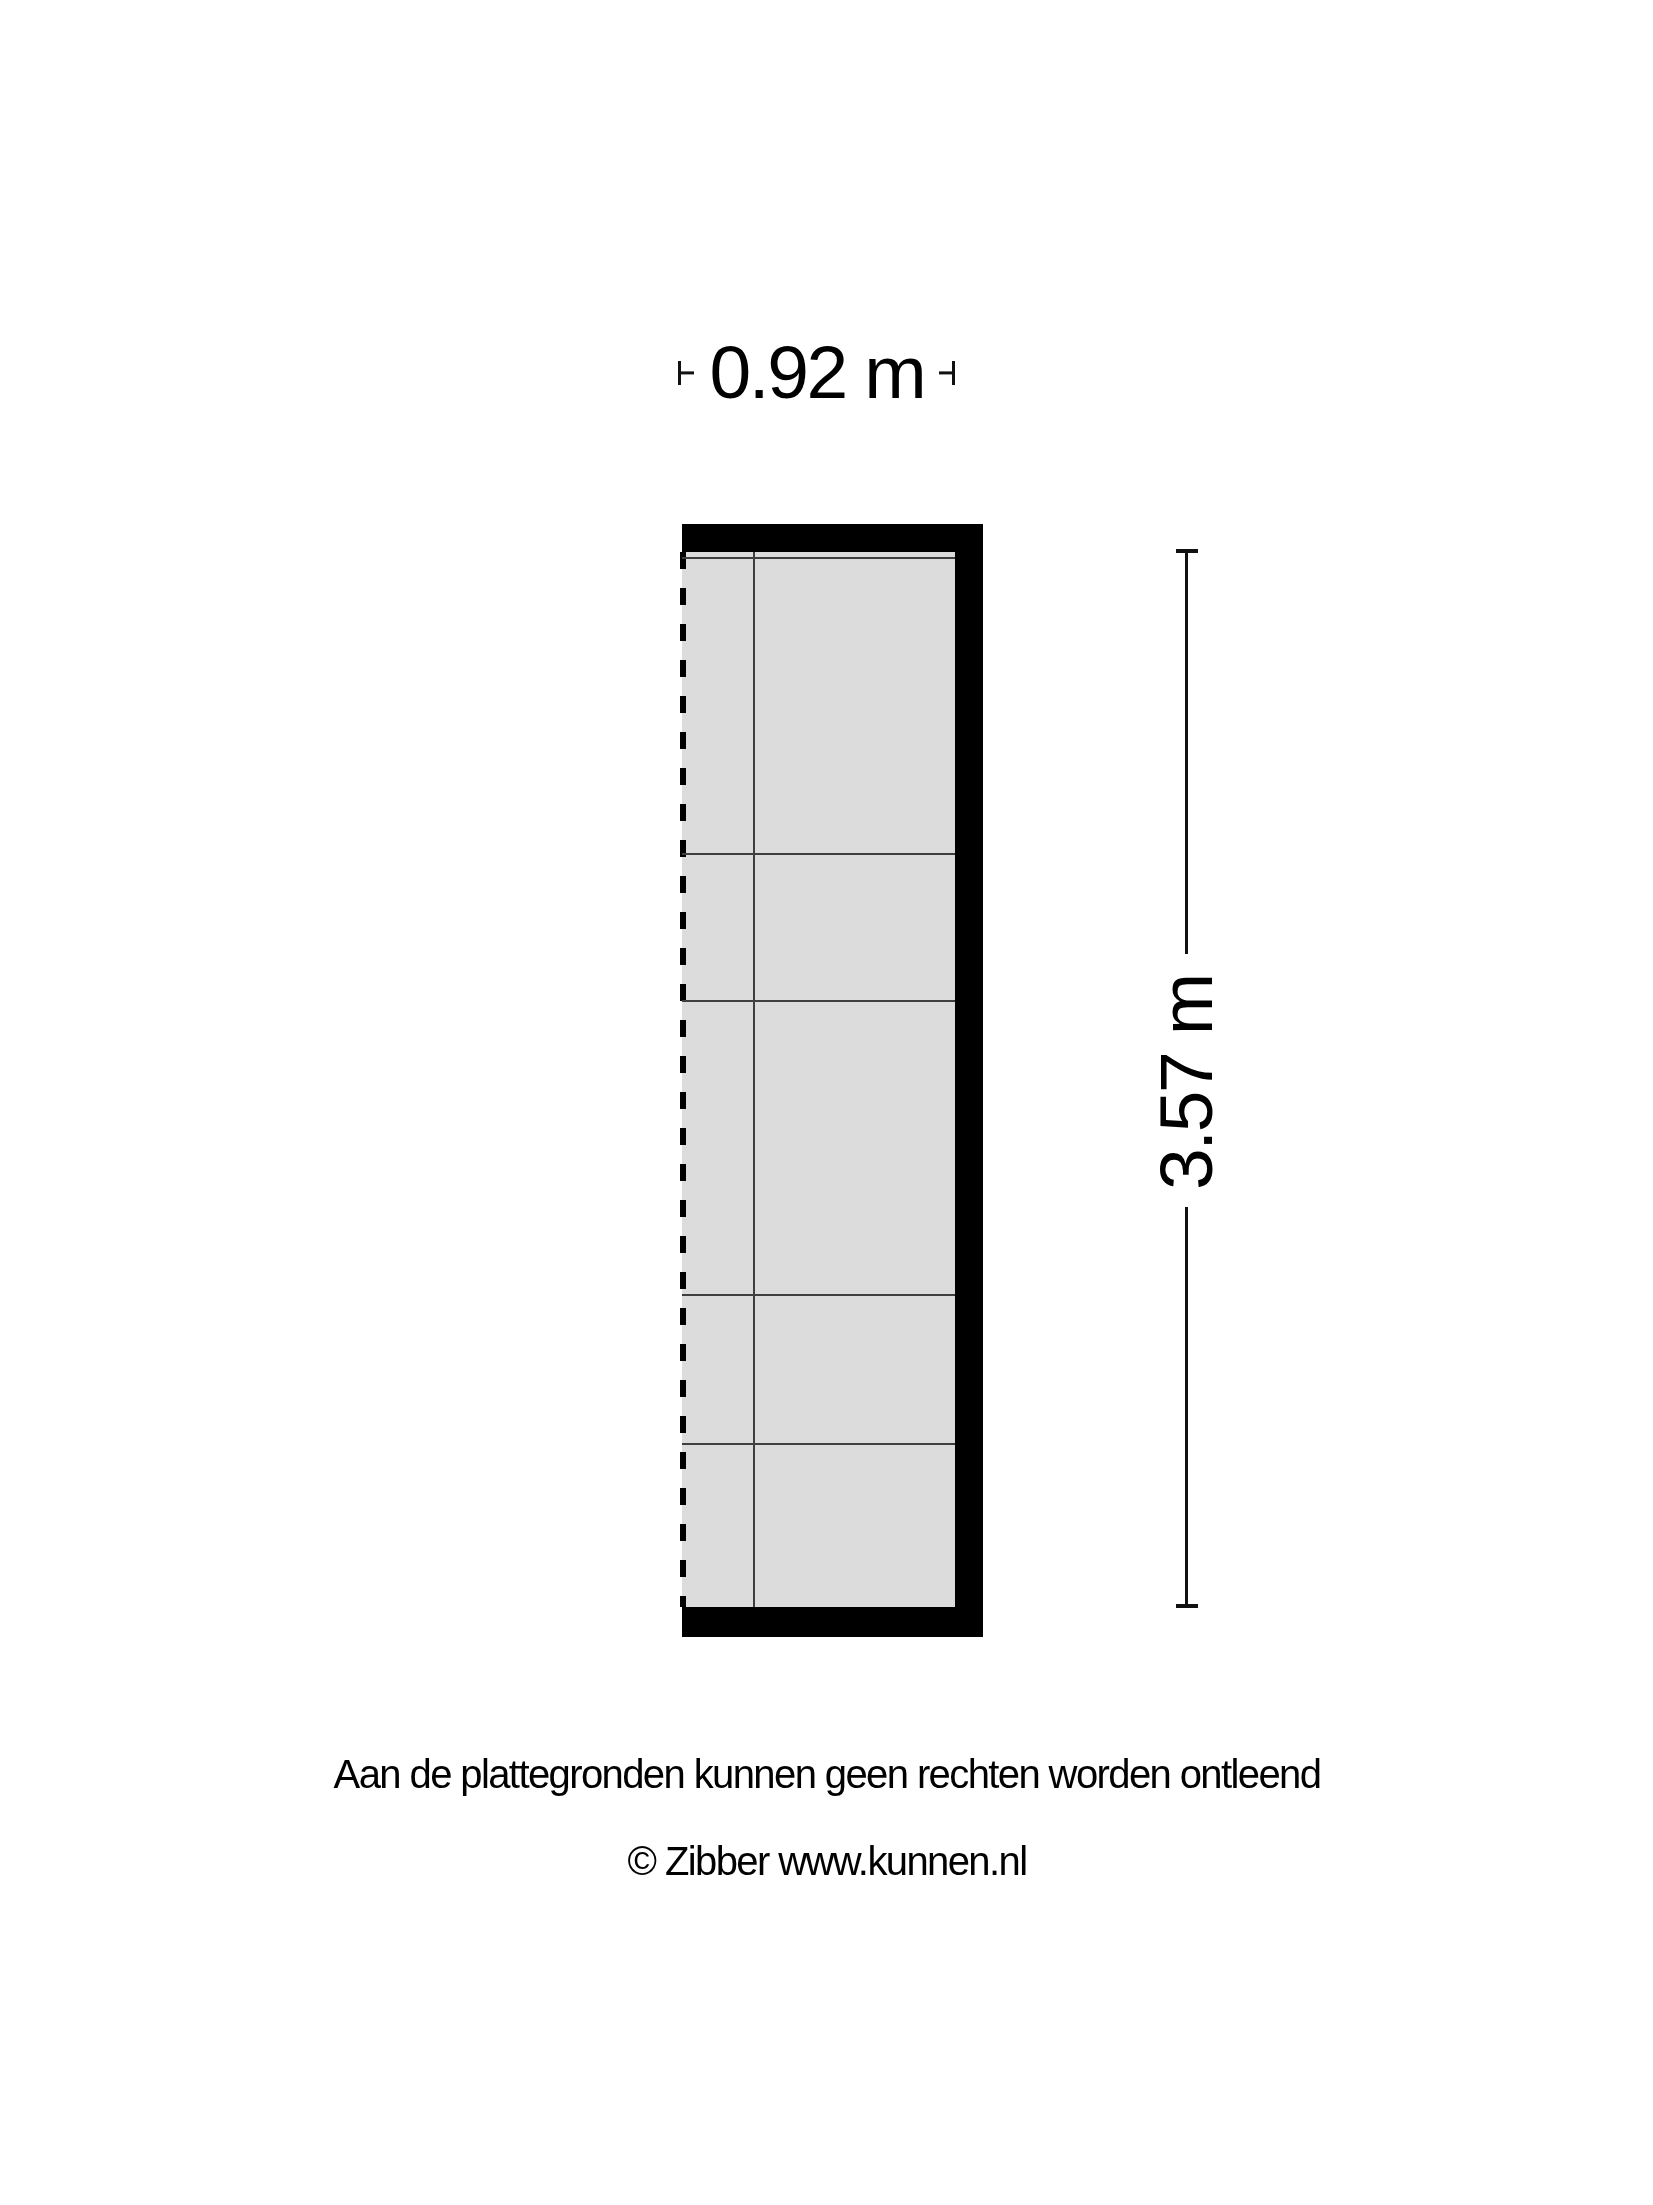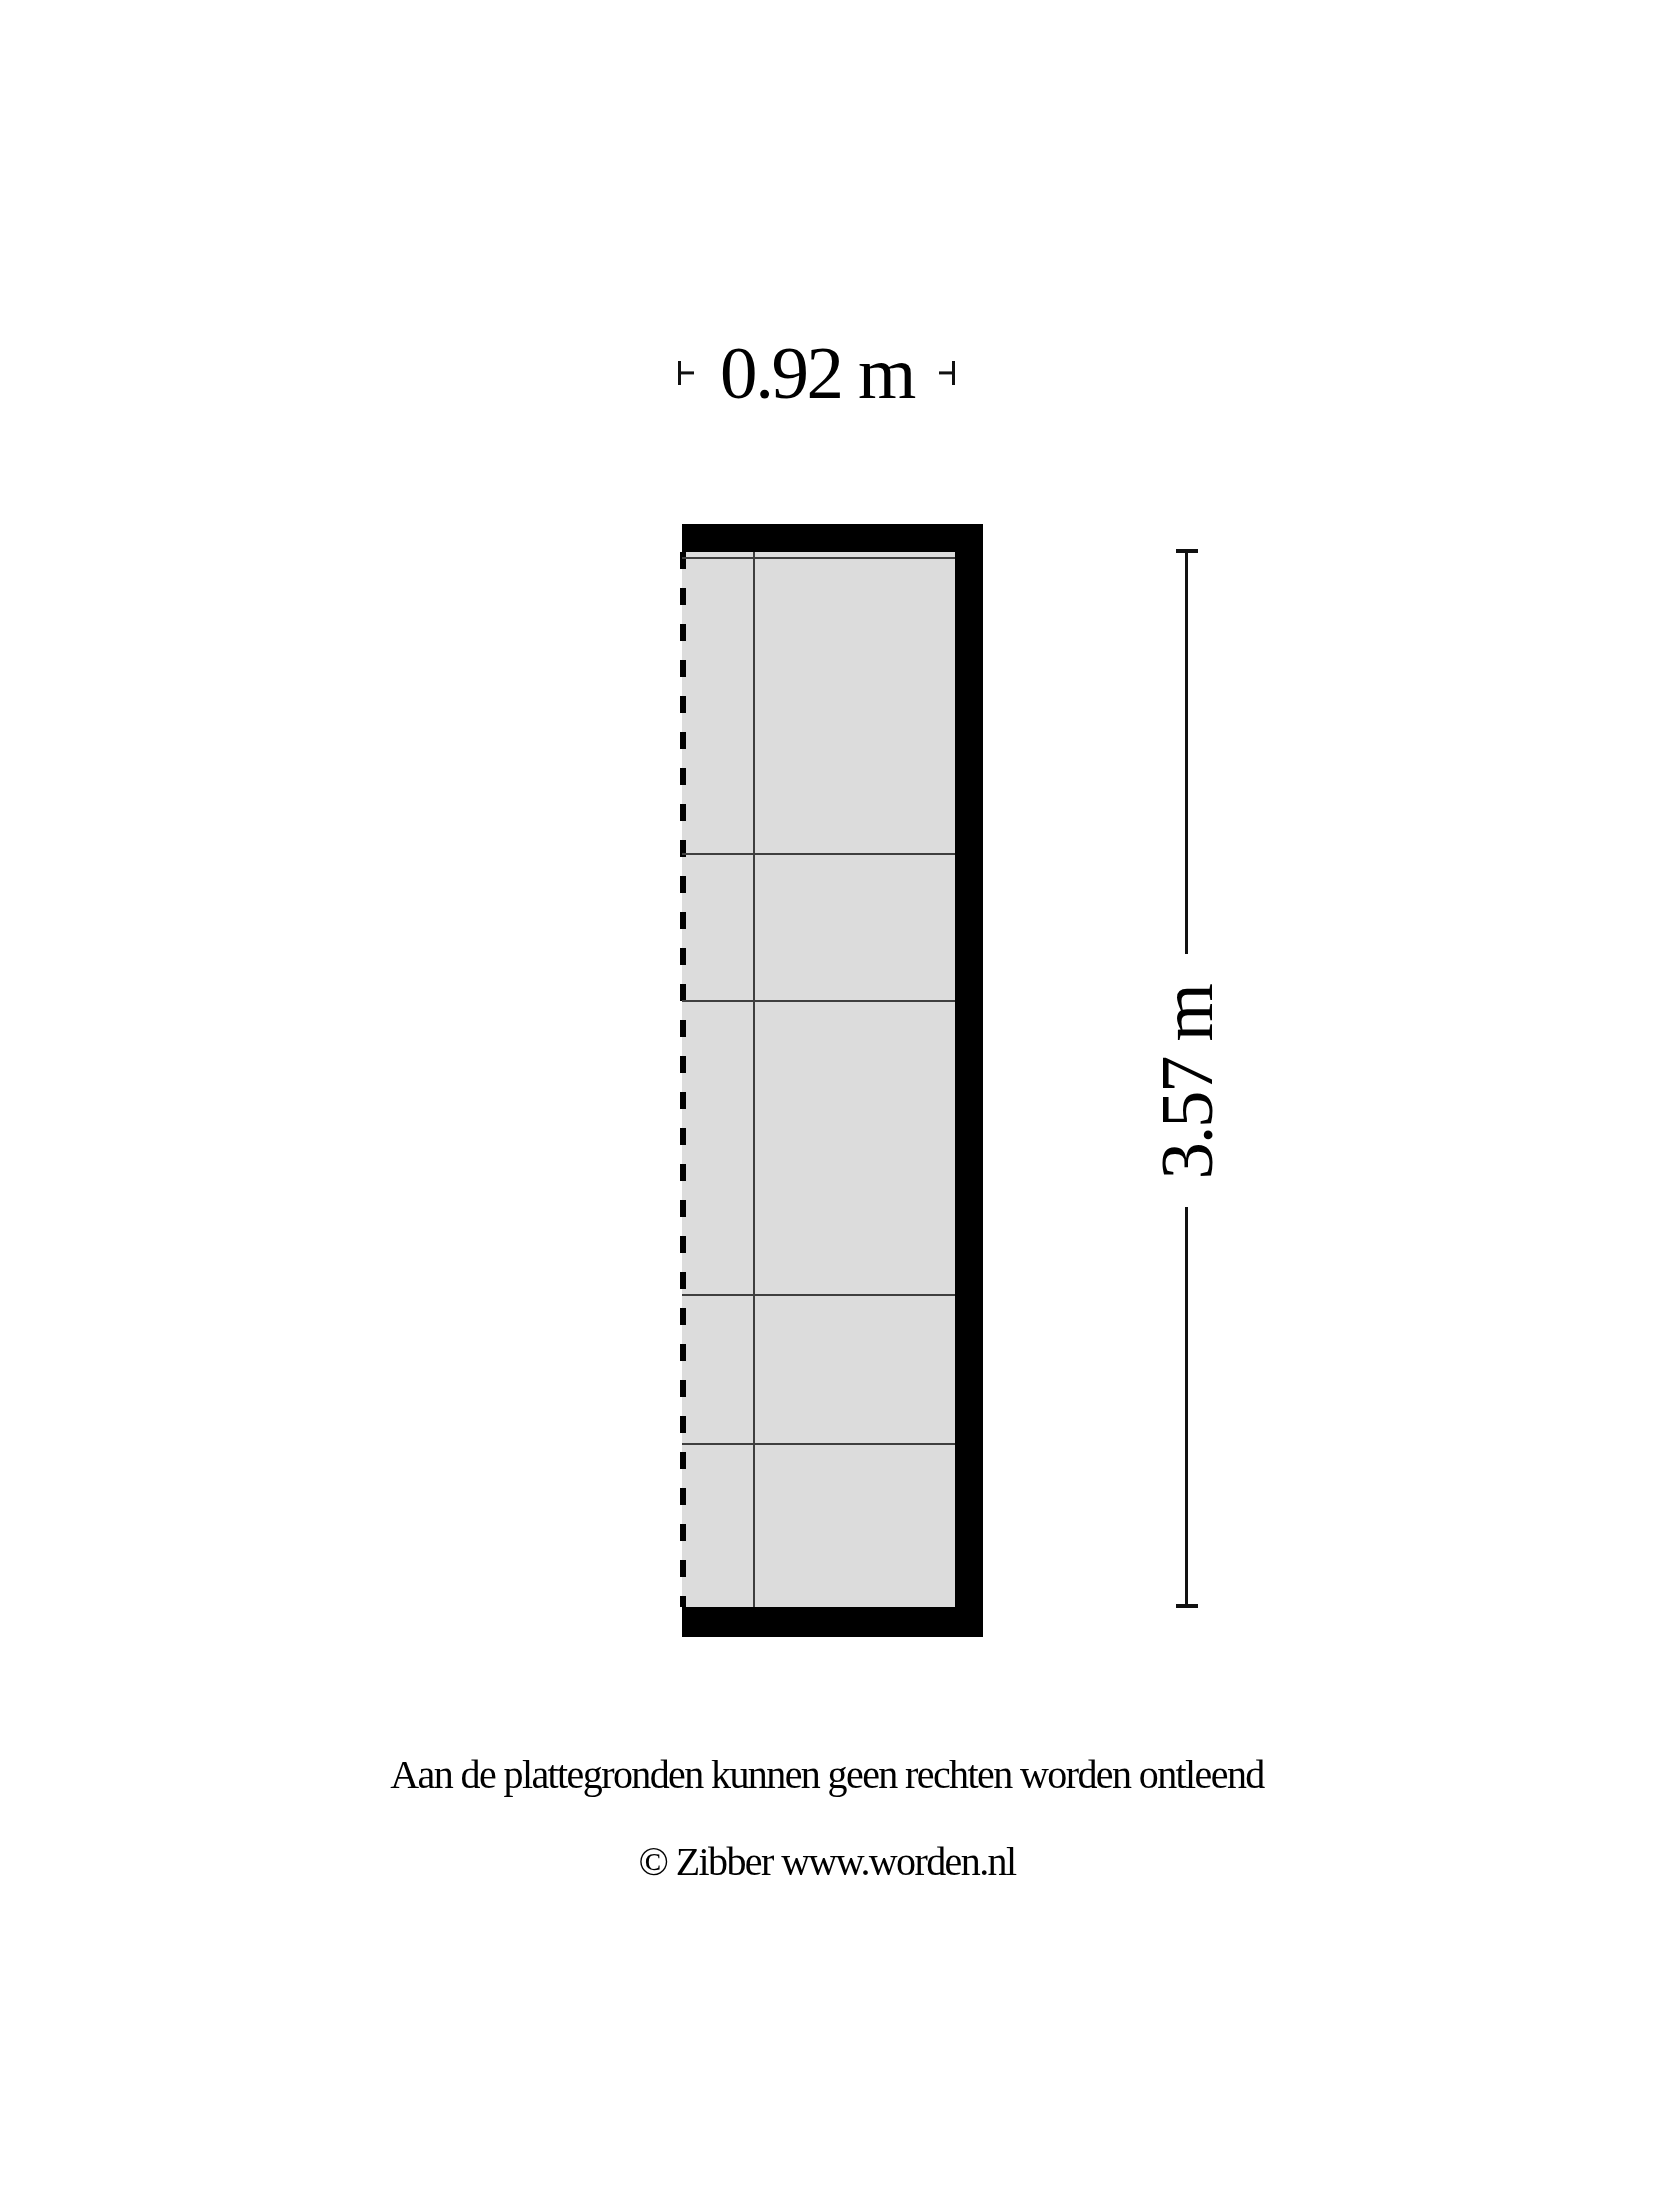--- a/index.html
+++ b/index.html
@@ -5,21 +5,21 @@
   html, body {
     margin: 0;
     padding: 0;
     background: #ffffff;
   }
   .canvas {
     position: relative;
     width: 1654px;
     height: 2205px;
     background: #ffffff;
-    font-family: Liberation Serif, serif;
+    font-family: Liberation Sans, sans-serif;
     color: #000000;
     overflow: hidden;
   }
 
   
   .dim-top-label {
     position: absolute;
     left: 693px;
     top: 335px;
     width: 248px;
@@ -165,16 +165,16 @@
     </div>
   </div>
 
   <div class="sdim-tick top"></div>
   <div class="sdim-line seg1"></div>
   <div class="sdim-label">3.57 m</div>
   <div class="sdim-line seg2"></div>
   <div class="sdim-tick bottom"></div>
 
   <div class="footer-line l1">Aan de plattegronden kunnen geen rechten worden ontleend</div>
-  <div class="footer-line l2">© Zibber www.worden.nl</div>
+  <div class="footer-line l2">© Zibber www.kunnen.nl</div>
 
 </div>
 
 
 </body></html>

